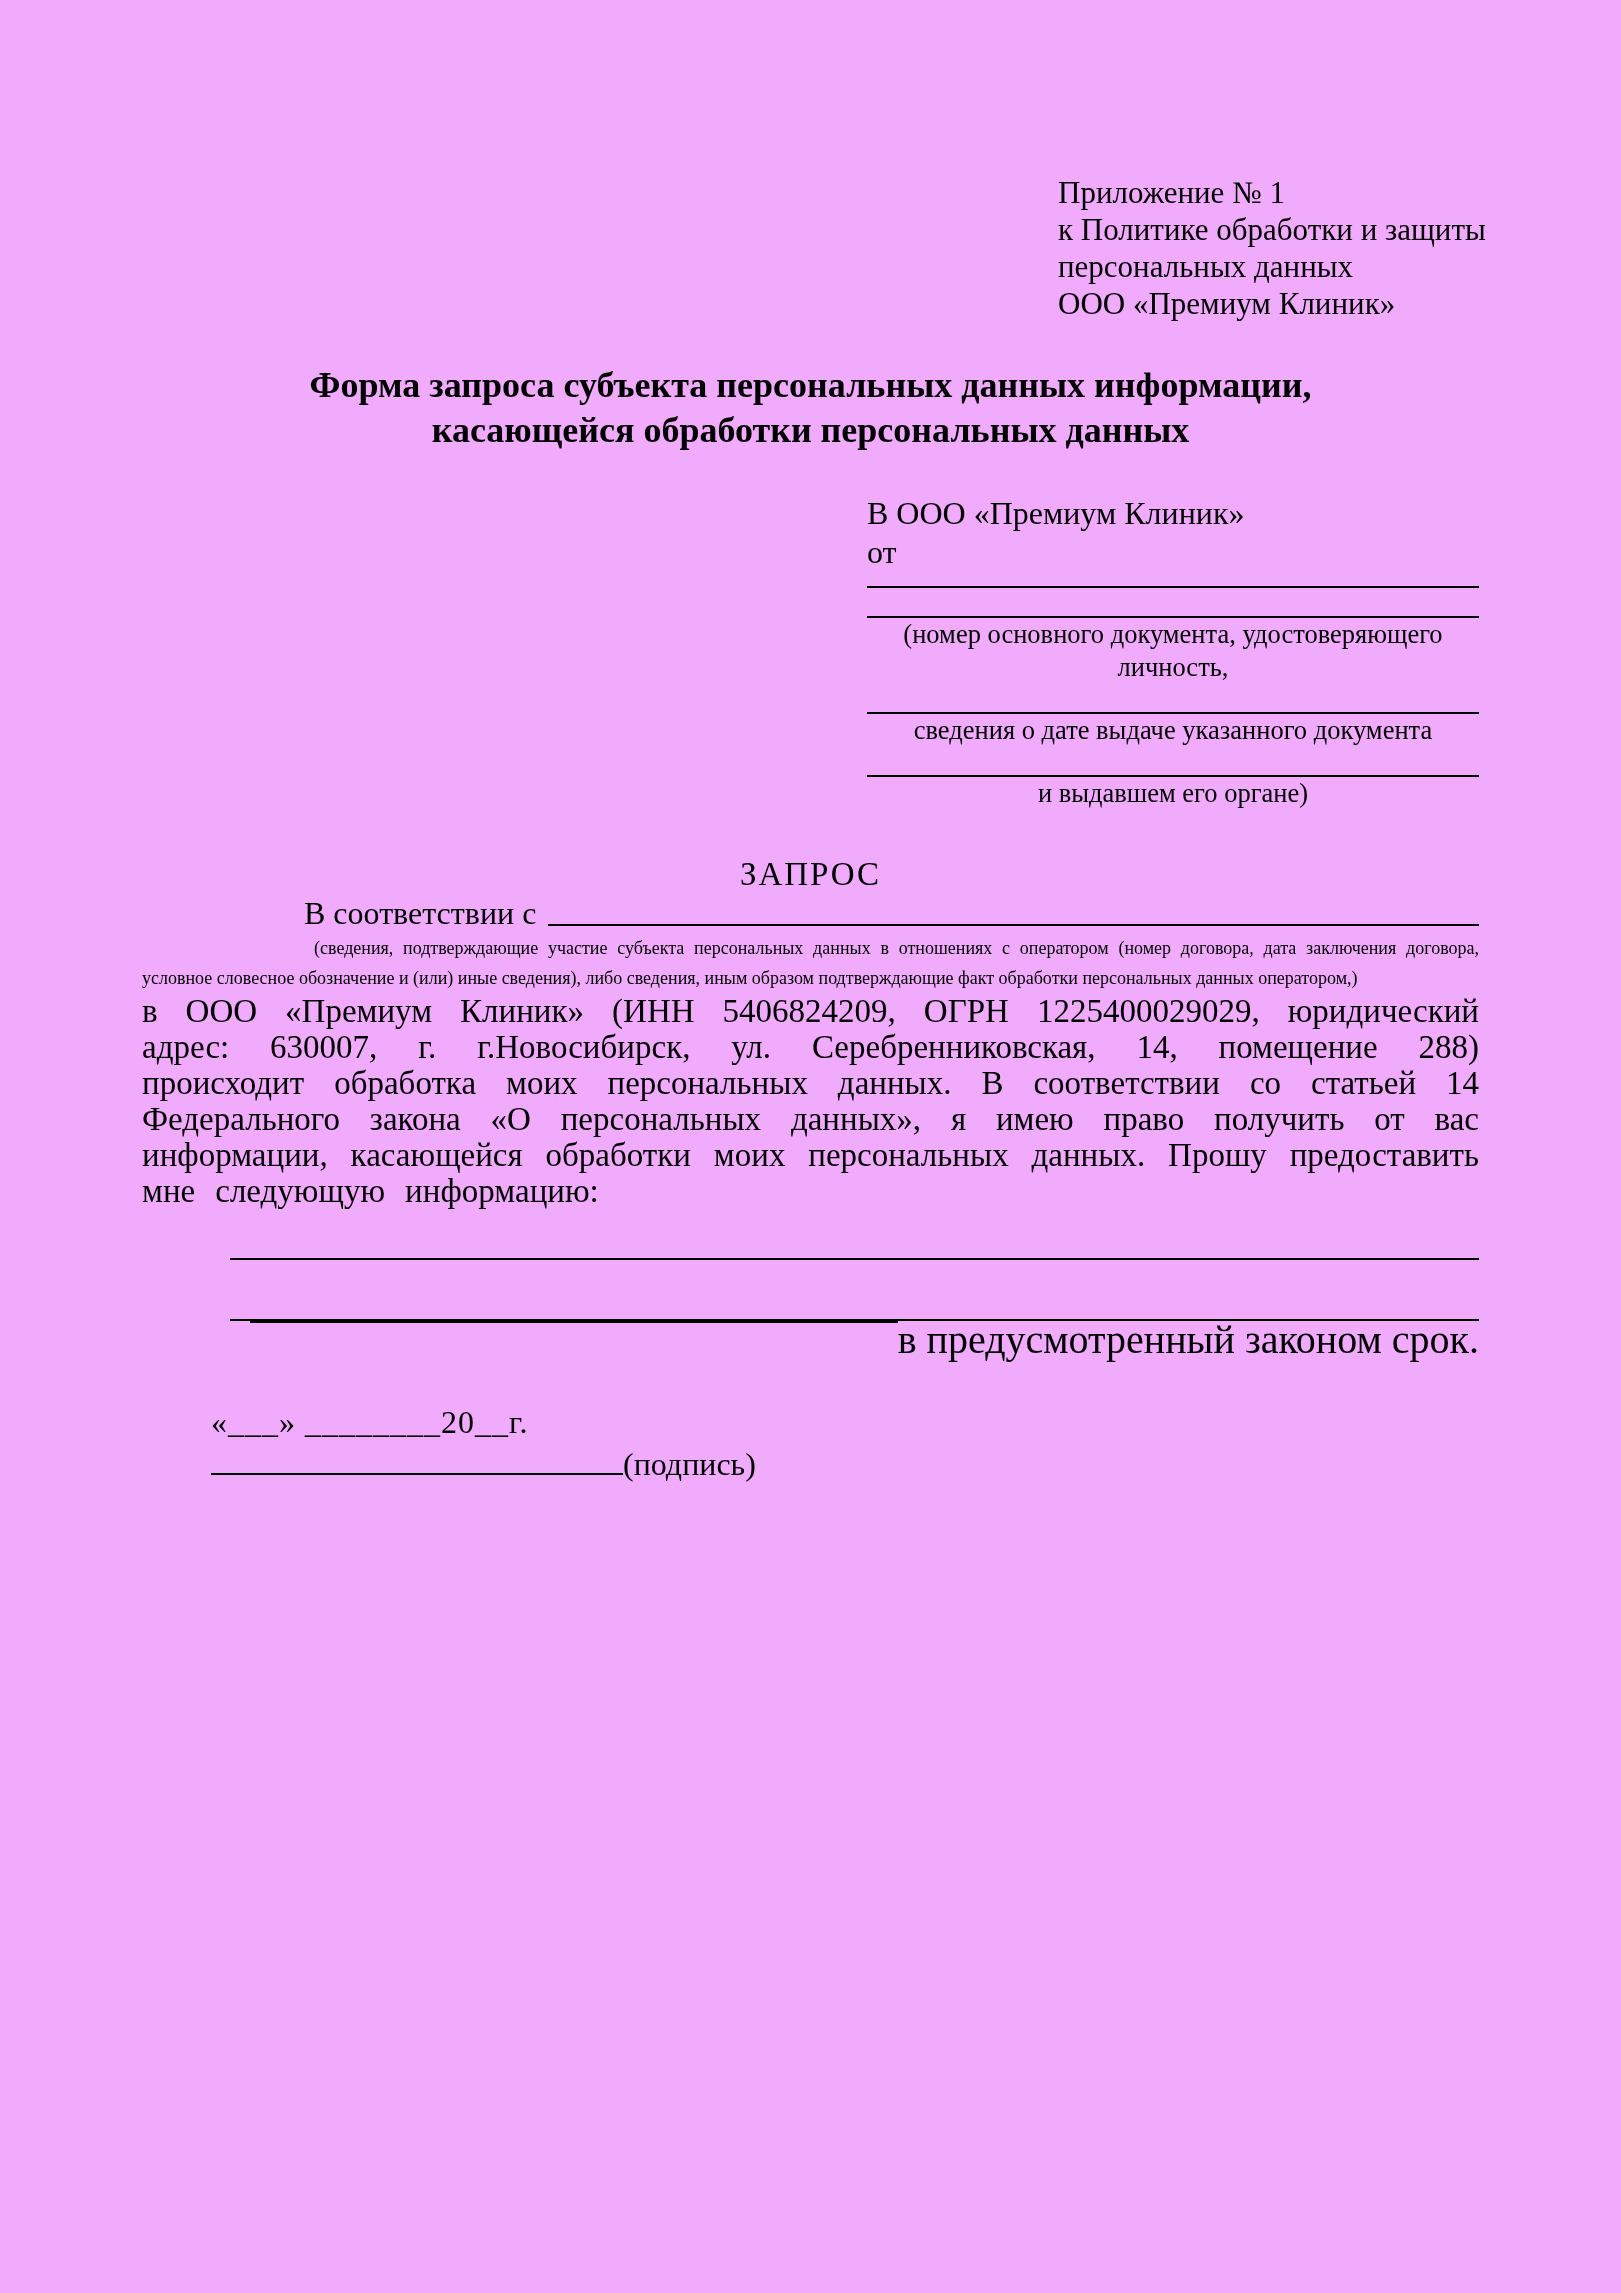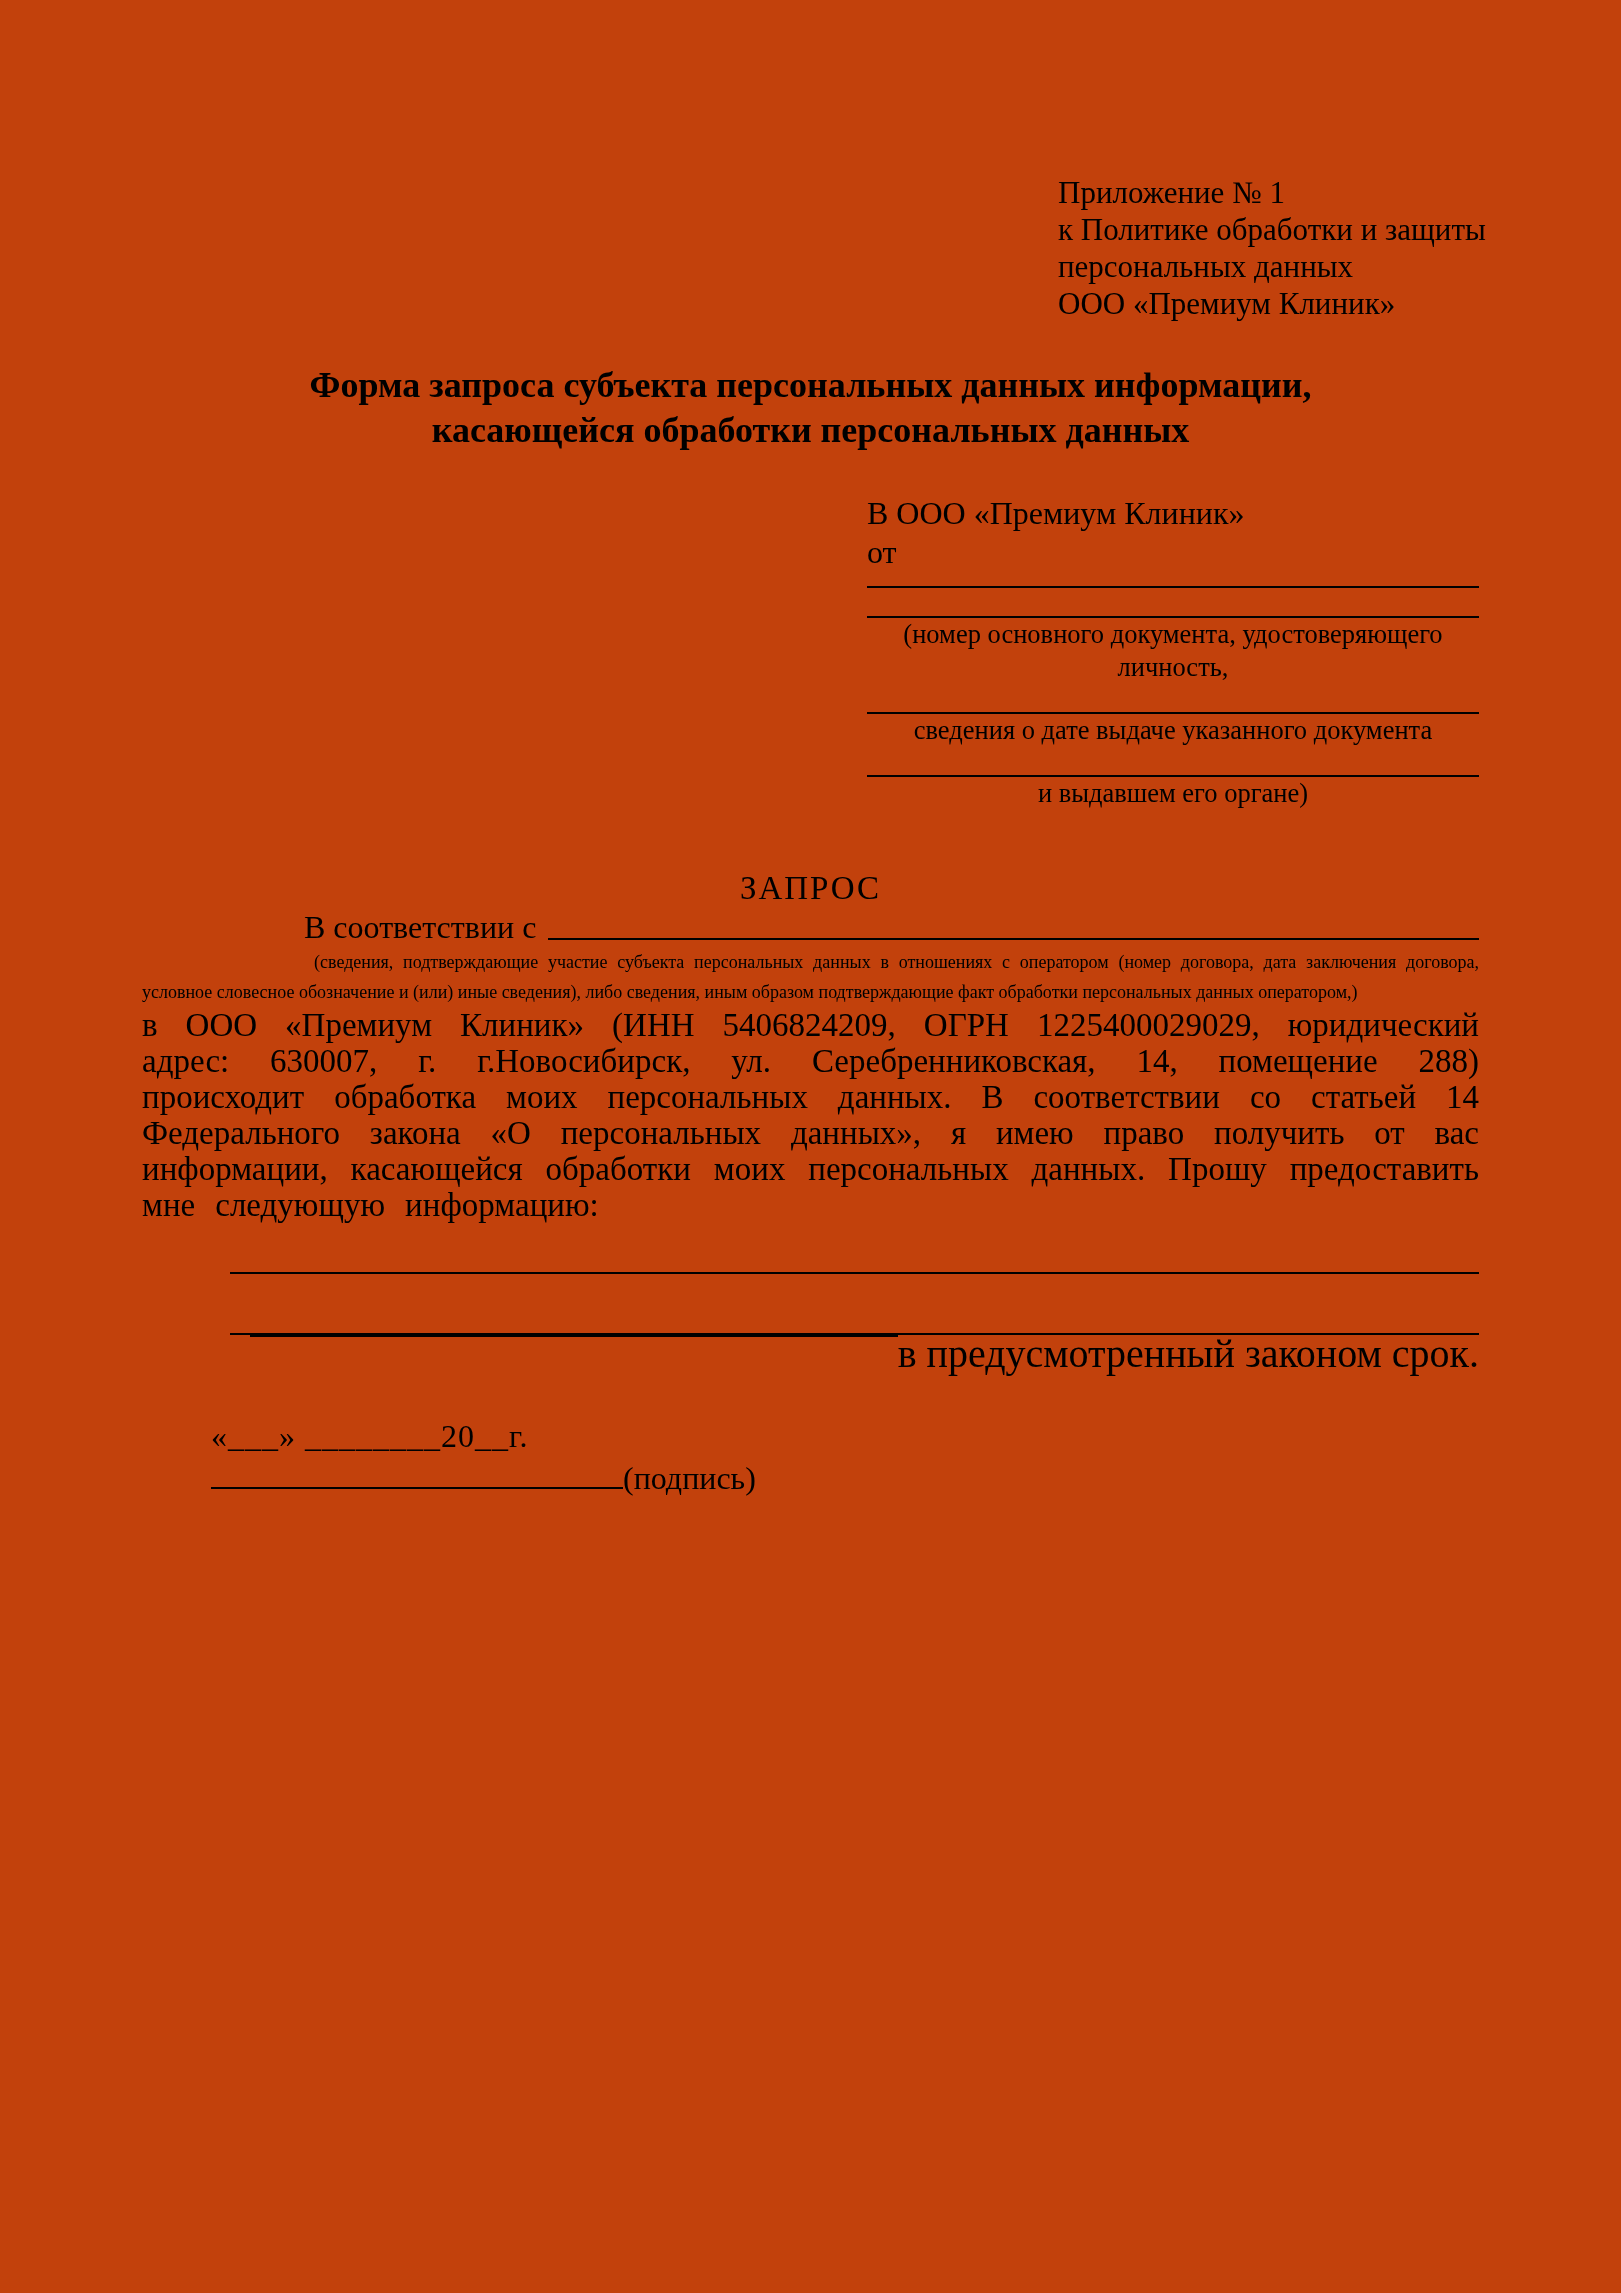--- a/index.html
+++ b/index.html
@@ -1,20 +1,20 @@
 <!DOCTYPE html>
 <html><head>
 <meta charset="utf-8">
 <style>
   * { margin: 0; padding: 0; box-sizing: border-box; }
   html, body { background: #ffffff; }
   .page {
     width: 1621px;
     height: 2294px;
-    background: #c2410c;
+    background: #f0abfc;
     color: #000000;
     font-family: "Liberation Serif", "DejaVu Serif", serif;
     position: relative;
     overflow: hidden;
   }
   .content {
     padding: 174px 142px 0 142px;
   }
   
   .appendix {
@@ -42,21 +42,21 @@
   .write-line { border-bottom: 2.9px solid #000; }
   .write-line.first { height: 15.7px; }
   .write-line.next { height: 30px; }
   .field-caption {
     text-align: center;
     font-size: 26.5px;
     line-height: 33px;
   }
   
   .request-heading {
-    margin-top: 59px;
+    margin-top: 45px;
     text-align: center;
     font-size: 33px;
     line-height: 39px;
     letter-spacing: 2px;
   }
   .accordance-row {
     display: flex;
     align-items: flex-end;
     font-size: 32px;
     line-height: 39px;

